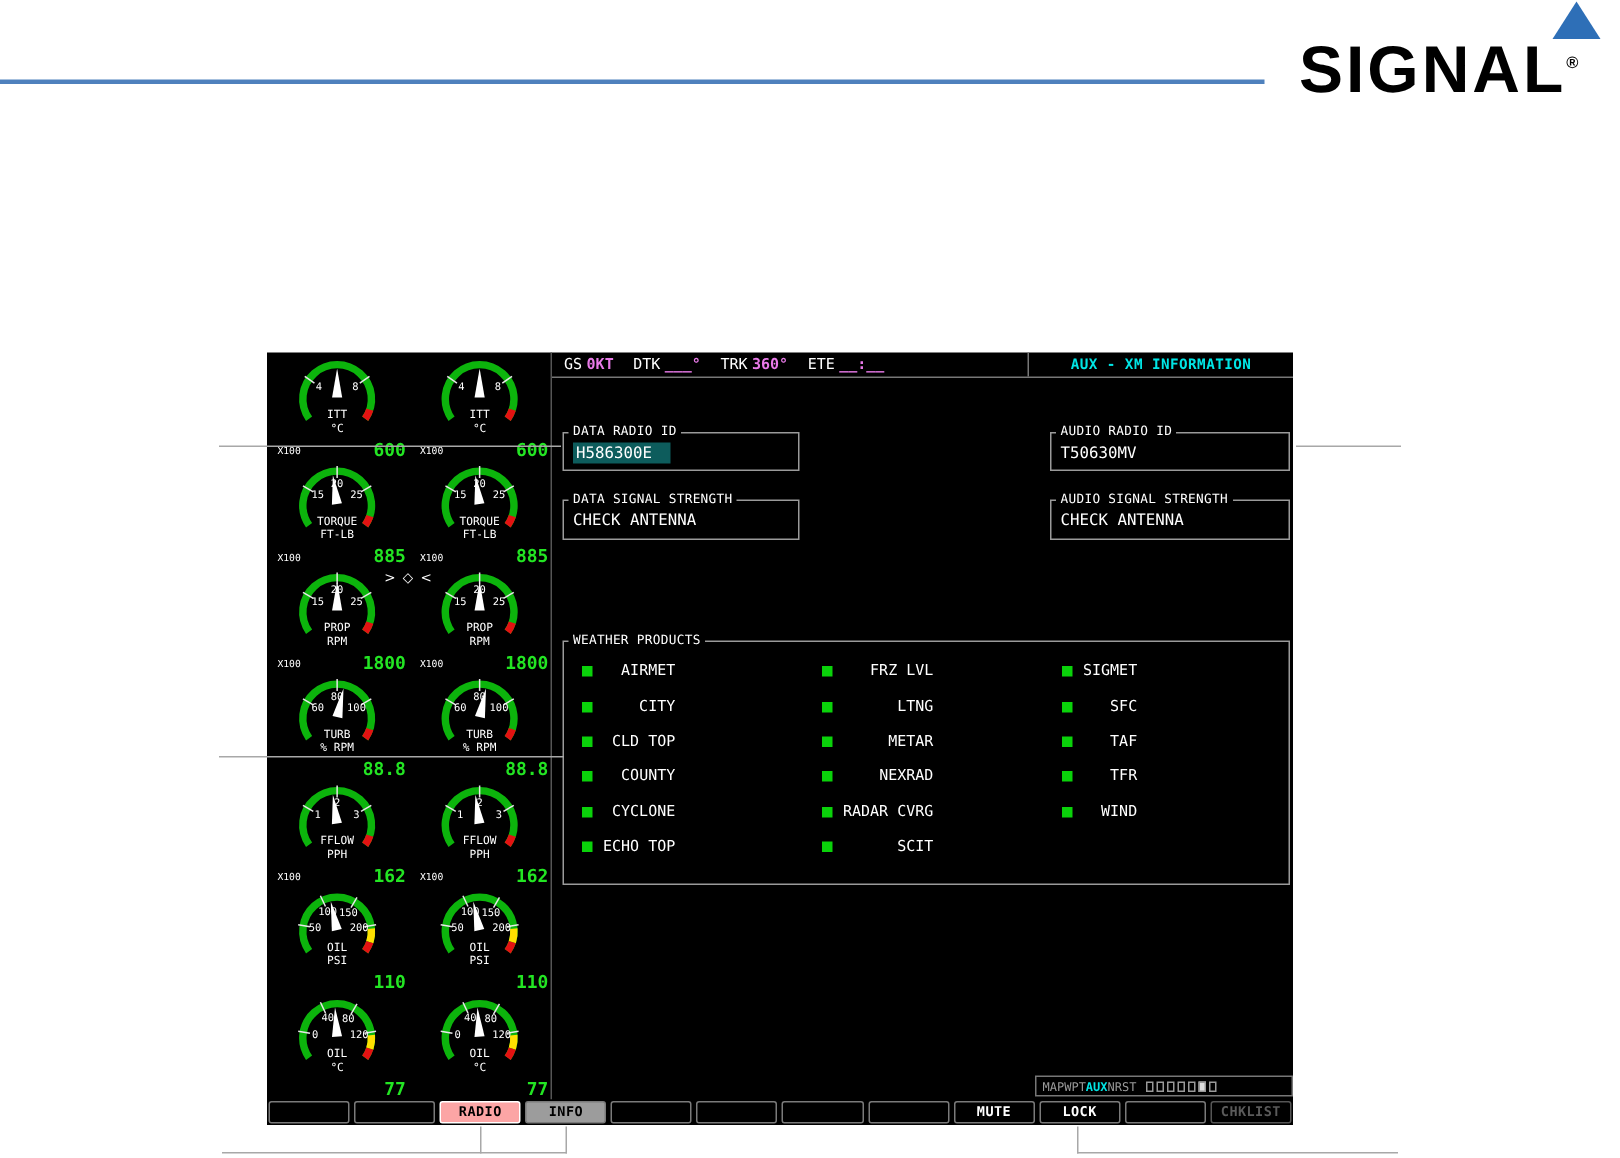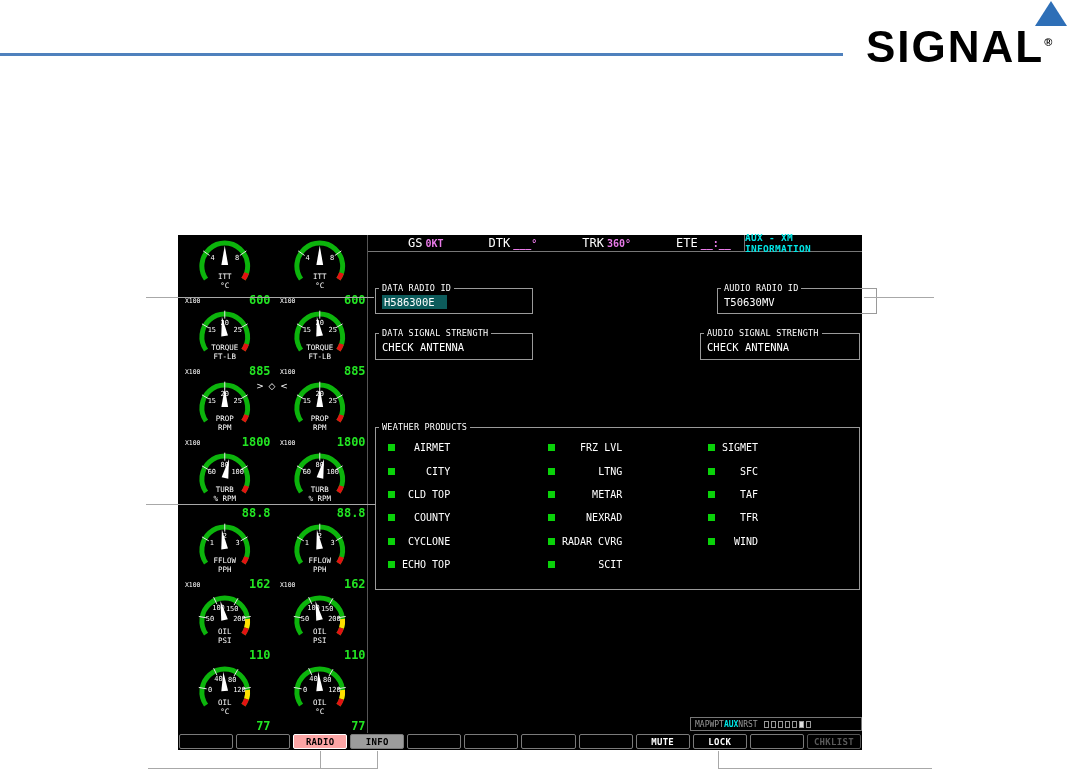--- a/index.html
+++ b/index.html
@@ -33,35 +33,35 @@
   .gname { fill:#fff; font-size:7.5px; text-anchor:middle; font-family:"DejaVu Sans Mono",monospace; }
   .gsub  { fill:#fff; font-size:6.5px; text-anchor:start; font-family:"DejaVu Sans Mono",monospace; }
   .gval  { fill:#23e523; font-size:12px; font-weight:bold; text-anchor:end; font-family:"DejaVu Sans Mono",monospace; }
   .prop-sync { position:absolute; left:0; right:0; top:4px; text-align:center; color:#fff;
                font-size:9px; letter-spacing:1px; font-family:"DejaVu Sans", sans-serif; }
 
   
   .main { position:absolute; left:190px; top:0; width:494px; height:498px; }
   .navbar { position:relative; height:17px; border-bottom:1px solid #777; display:flex; align-items:center; }
   .nb-fields { flex:1; display:flex; align-items:center; padding-left:8px; }
-  .nb-label { color:#fff; font-size:12px; margin-right:3px;margin-left:32px; }
+  .nb-label { color:#fff; font-size:10px; margin-right:3px; }
   .nb-value { color:#e87ae8; font-size:10px; font-weight:bold; margin-right:13px; }
   .nav-title { width:177px; height:100%; border-left:1px solid #777; color:#00e5e5;
                font-size:9.5px; font-weight:bold; display:flex; align-items:center;
                justify-content:center; letter-spacing:0.3px; }
   .content { position:absolute; left:0; top:17px; width:494px; height:481px; }
 
   .gbox { position:absolute; border:1px solid #9a9a9a; }
   .glabel { position:absolute; top:-6px; left:3px; background:#000; padding:0 3px;
             font-size:8.5px; color:#fff; white-space:nowrap; letter-spacing:0.2px; }
   .gvalue { position:absolute; left:6px; top:7px; font-size:10.5px; color:#fff; white-space:nowrap; }
   .hl-cursor { background:#0d5c5c; padding:1px 12px 1px 2px; }
 
   #gb-data-radio   { left:7px;   top:36px;  width:158px; height:26px;padding-left:32px; }
-  #gb-audio-radio  { left:332px; top:36px;  width:160px; height:26px;margin-left:17px; }
+  #gb-audio-radio  { left:332px; top:36px;  width:160px; height:26px; }
   #gb-data-signal  { left:7px;   top:81px;  width:158px; height:27px; }
   #gb-audio-signal { left:332px; top:81px;  width:160px; height:27px; }
   #gb-service      { left:7px;   top:128px; width:485px; height:27px; }
   #gb-weather      { left:7px;   top:175px; width:485px; height:163px; }
   #gb-instruction  { left:7px;   top:353px; width:485px; height:28px; }
 
   .wx-col { position:absolute; top:8px; }
   .wx-col0 { left:12px; } .wx-col1 { left:172px; } .wx-col2 { left:332px; }
   .wx-item { display:flex; align-items:center; height:23.4px;justify-content:space-between; }
   .wx-sq { width:7px; height:7px; background:#0ad20a; margin-right:7px; flex:none; }

